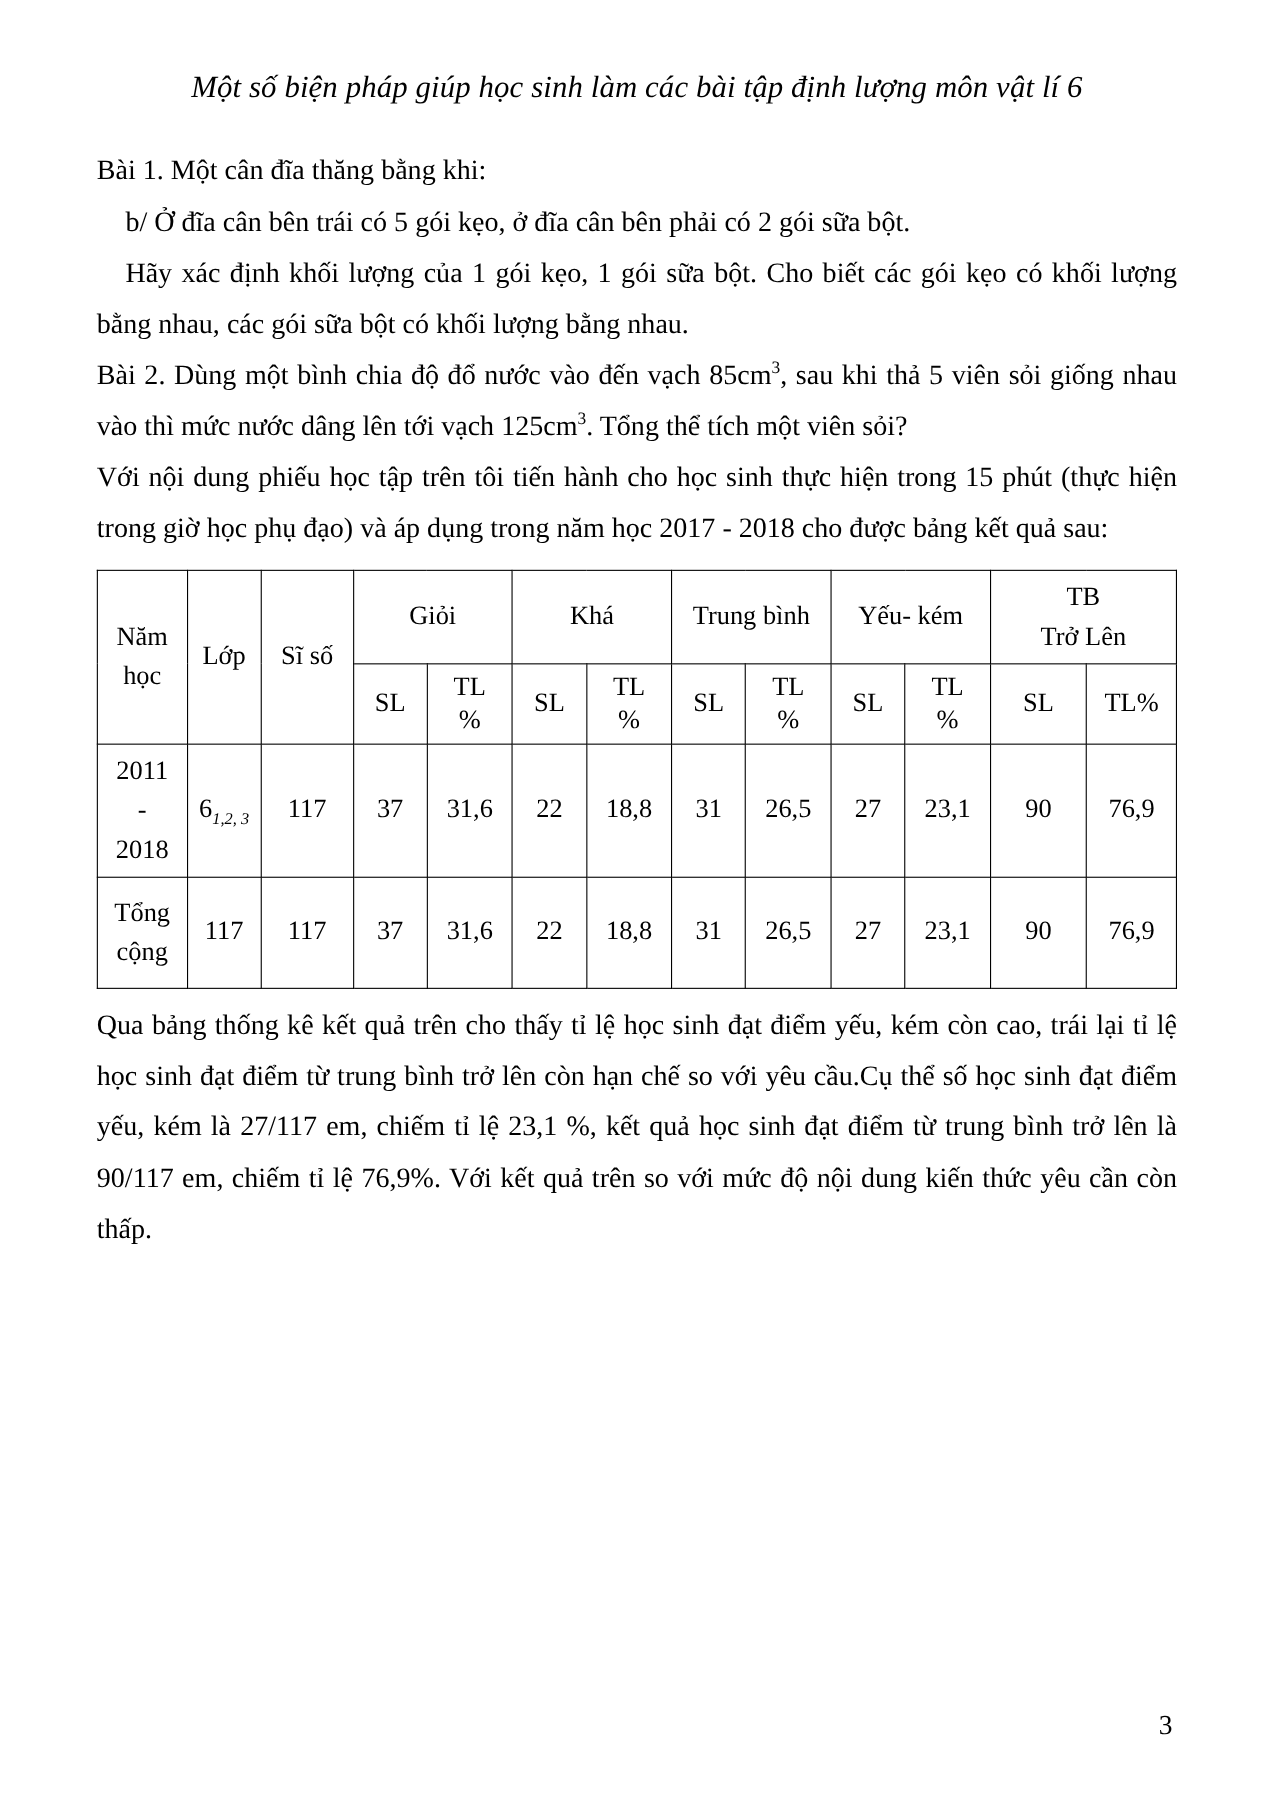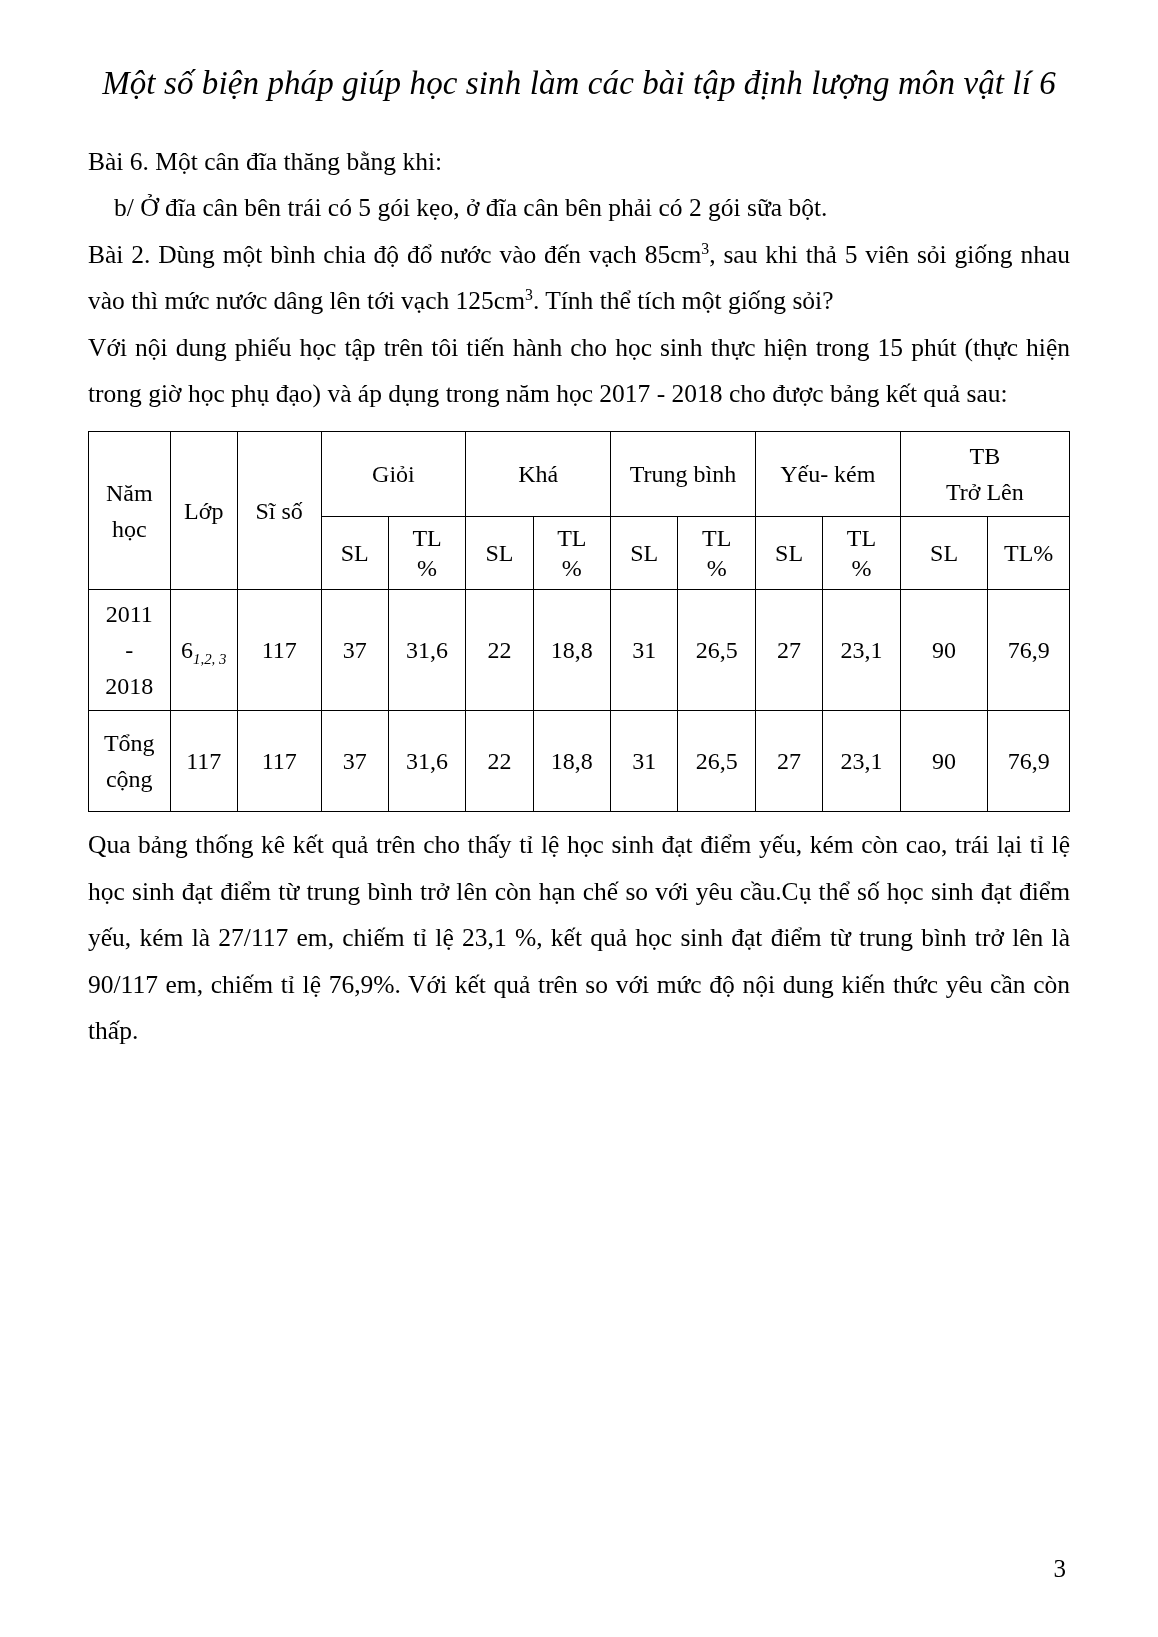--- a/index.html
+++ b/index.html
@@ -16,21 +16,21 @@
   .page {
     position: relative;
     width: 1158px;
     min-height: 1637px;
     box-sizing: border-box;
     padding: 62px 88px 40px 88px;
   }
   .doc-header {
     text-align: center;
     font-style: italic;
-    font-size: 33px;
+    font-size: 28px;
     line-height: 1.3;
     margin: 0 0 34px 0;
     letter-spacing: 0.1px;
   }
   p.para {
     margin: 0 0 0 0;
     text-align: justify;
     font-size: 25.5px;
     line-height: 1.82;
   }
@@ -94,27 +94,28 @@
     font-size: 25px;
   }
 </style>
 </head>
 <body>
 
 <div class="page">
 
   <div class="doc-header">Một số biện pháp giúp học sinh làm các bài tập định lượng môn vật lí 6</div>
 
-  <p class="para">Bài 6. Một cân đĩa thăng bằng khi:</p>
+  <p class="para">Bài 1. Một cân đĩa thăng bằng khi:</p>
 
 
   <p class="para indent">b/ Ở đĩa cân bên trái có 5 gói kẹo, ở đĩa cân bên phải có 2 gói sữa bột.</p>
 
-
-  <p class="para"><span>Bài 2. Dùng một bình chia độ đổ nước vào đến vạch 85cm</span><sup>3</sup><span>, sau khi thả 5 viên sỏi giống nhau vào thì mức nước dâng lên tới vạch 125cm</span><sup>3</sup><span>. Tính thể tích một giống sỏi?</span></p>
+  <p class="para indent">Hãy xác định khối lượng của 1 gói kẹo, 1 gói sữa bột. Cho biết các gói kẹo có khối lượng bằng nhau, các gói sữa bột có khối lượng bằng nhau.</p>
+
+  <p class="para"><span>Bài 2. Dùng một bình chia độ đổ nước vào đến vạch 85cm</span><sup>3</sup><span>, sau khi thả 5 viên sỏi giống nhau vào thì mức nước dâng lên tới vạch 125cm</span><sup>3</sup><span>. Tổng thể tích một viên sỏi?</span></p>
 
   <p class="para">Với nội dung phiếu học tập trên tôi tiến hành cho học sinh thực hiện trong 15 phút (thực hiện trong giờ học phụ đạo) và áp dụng trong năm học 2017 - 2018 cho được bảng kết quả sau:</p>
 
   <table class="results">
     <colgroup>
       <col class="col-nam">
         <col class="col-lop">
         <col class="col-si">
       <col class="col-sl">
         <col class="col-tl">

